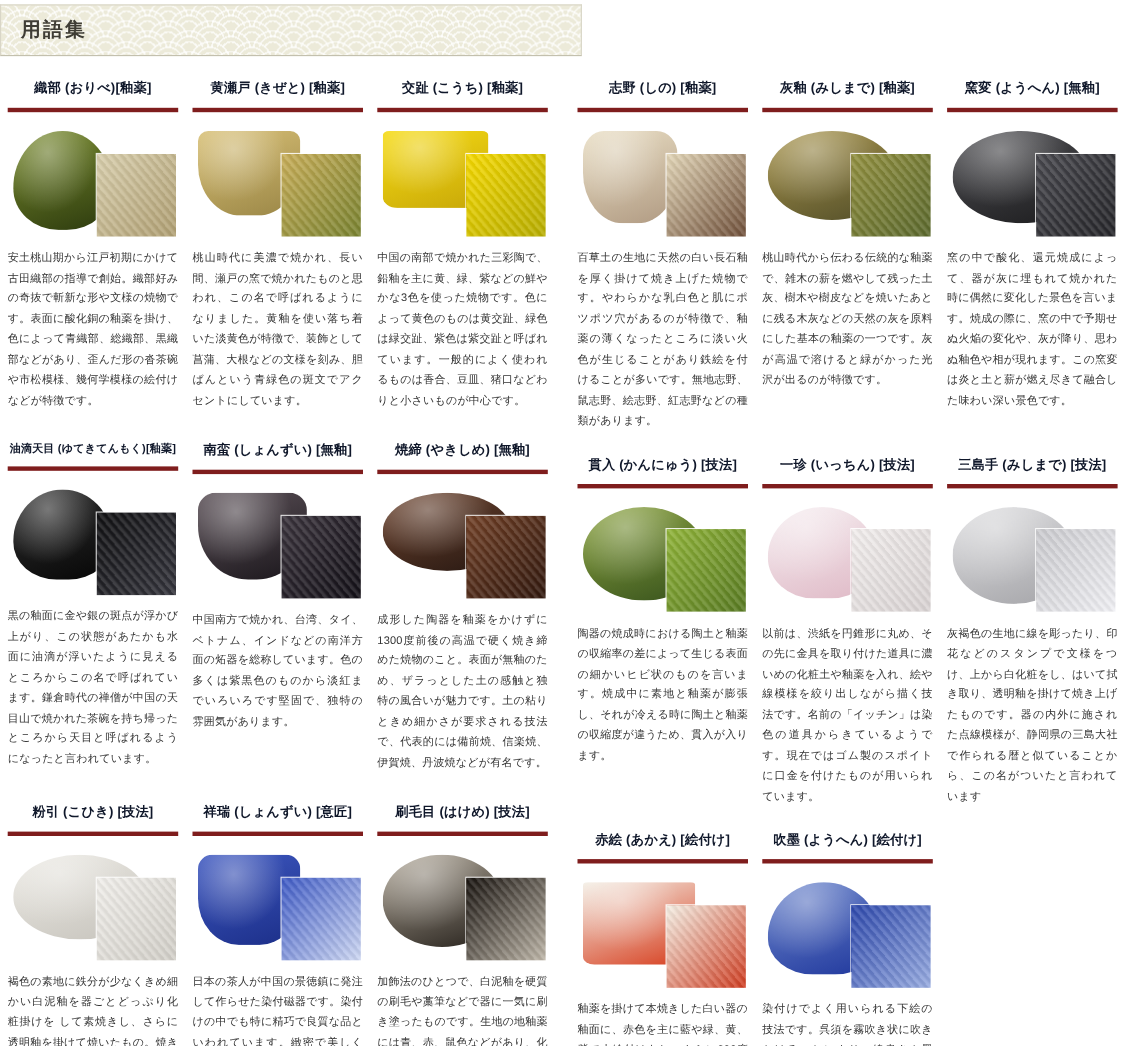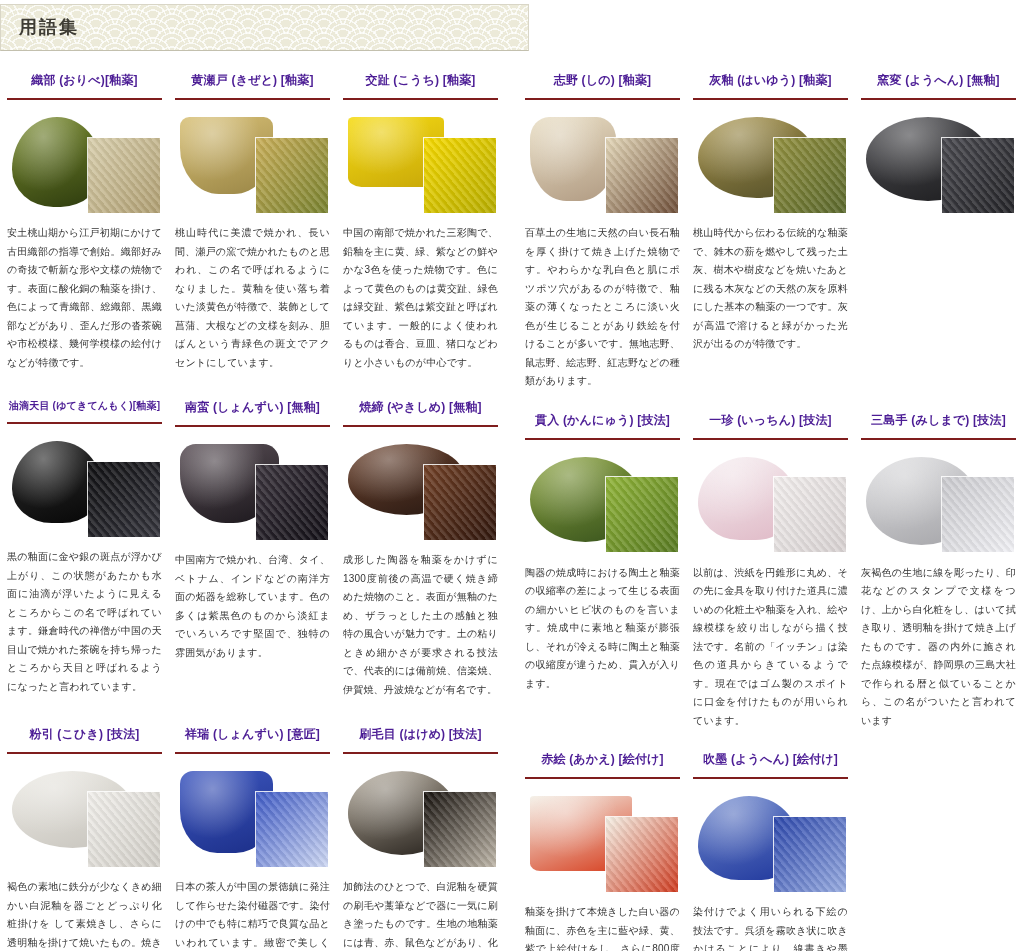--- a/index.html
+++ b/index.html
@@ -50,23 +50,23 @@
     grid-template-columns: repeat(3, 1fr);
     column-gap: 13px;
     row-gap: 15px;
     width: 488px;
     align-items: stretch;
   }
   .entry { width: 155px; }
   .entry-title {
     margin: 0; padding: 6px 0 9px;
     font-size: 12px; font-weight: bold;
-    color: #4c1d95; text-align: center;
+    color: #0f172a; text-align: center;
     white-space: nowrap; overflow: hidden;
-    border-bottom: 2px solid #7f1d1d;
+    border-bottom: 4px solid #7f1d1d;
     letter-spacing: 0.2px;
   }
   .entry-title.t-small { font-size: 10px; }
   
   .photo {
     position: relative;
     height: 110px; margin: 6px 0 8px;
     background: #fff; overflow: hidden;
   }
   .vessel {
@@ -195,34 +195,35 @@
       <h3 class="entry-title">志野 (しの) [釉薬]</h3>
       <div class="photo" style="--c1:#e9dec4;--c2:#b09a82;--c3:#e4d7b8;--c4:#6e4e38;--vw:56%;--vh:76%;--vr:22% 22% 42% 42%/26% 26% 55% 55%">
         <div class="vessel"></div>
         <div class="inset"></div>
       </div>
       <p class="entry-desc">百草土の生地に天然の白い長石釉を厚く掛けて焼き上げた焼物です。やわらかな乳白色と肌にポツポツ穴があるのが特徴で、釉薬の薄くなったところに淡い火色が生じることがあり鉄絵を付けることが多いです。無地志野、鼠志野、絵志野、紅志野などの種類があります。</p>
     </div>
 
 
     <div class="entry">
-      <h3 class="entry-title">灰釉 (はいゆう) [釉薬]</h3>
+      <h3 class="entry-title">灰釉 (みしまで) [釉薬]</h3>
       <div class="photo" style="--c1:#aa964e;--c2:#514d28;--c3:#92903f;--c4:#5a682c;--vw:76%;--vh:74%;--vr:50%">
         <div class="vessel"></div>
         <div class="inset"></div>
       </div>
       <p class="entry-desc">桃山時代から伝わる伝統的な釉薬で、雑木の薪を燃やして残った土灰、樹木や樹皮などを焼いたあとに残る木灰などの天然の灰を原料にした基本の釉薬の一つです。灰が高温で溶けると緑がかった光沢が出るのが特徴です。</p>
     </div>
 
     <div class="entry">
       <h3 class="entry-title">窯変 (ようへん) [無釉]</h3>
       <div class="photo" style="--c1:#505054;--c2:#1b1b1d;--c3:#48484e;--c4:#242428;--vw:80%;--vh:76%;--vr:50%">
         <div class="vessel"></div>
         <div class="inset"></div>
       </div>
+      <p class="entry-desc">窯の中で酸化、還元焼成によって、器が灰に埋もれて焼かれた時に偶然に変化した景色を言います。焼成の際に、窯の中で予期せぬ火焔の変化や、灰が降り、思わぬ釉色や相が現れます。この窯変は炎と土と薪が燃え尽きて融合した味わい深い景色です。</p>
     </div>
 
     <div class="entry">
       <h3 class="entry-title">貫入 (かんにゅう) [技法]</h3>
       <div class="photo" style="--c1:#8ca440;--c2:#36511c;--c3:#90b438;--c4:#587a22;--vw:72%;--vh:78%;--vr:50%">
         <div class="vessel"></div>
         <div class="inset"></div>
       </div>
       <p class="entry-desc">陶器の焼成時における陶土と釉薬の収縮率の差によって生じる表面の細かいヒビ状のものを言います。焼成中に素地と釉薬が膨張し、それが冷える時に陶土と釉薬の収縮度が違うため、貫入が入ります。</p>
     </div>

